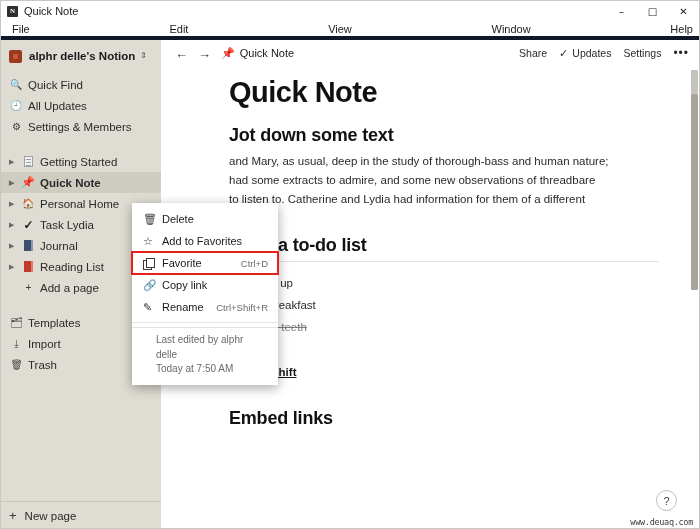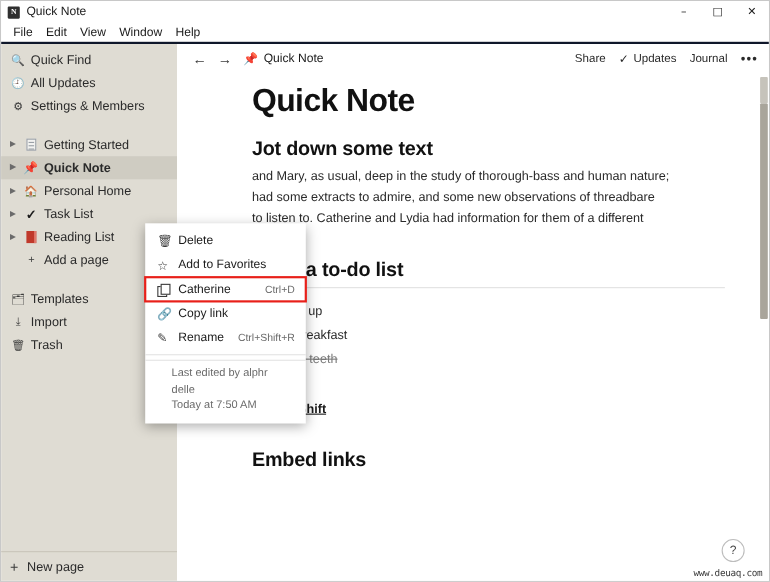--- a/index.html
+++ b/index.html
@@ -54,21 +54,22 @@
     font-family: "DejaVu Sans", sans-serif;
   }
 
   
   .menubar {
     height: 19px;
     display: flex;
     align-items: center;
     background: #ffffff;
     padding-left: 5px;
-    border-bottom: 2px solid #0f172a;
+    border-bottom: 4px solid #0f172a;
+    justify-content: space-between;
   }
   .menubar-item {
     font-size: 11px;
     color: #1a1a1a;
     padding: 2px 6px;
   }
 
   
   .body {
     display: flex;
@@ -457,20 +458,25 @@
     <div class="menubar-item">Edit</div>
     <div class="menubar-item">View</div>
     <div class="menubar-item">Window</div>
     <div class="menubar-item">Help</div>
   </div>
 
   <div class="body">
 
     <div class="sidebar">
 
+      <div class="ws-header">
+        <div class="ws-avatar"></div>
+        <div class="ws-name">alphr delle's Notion</div>
+        <div class="ws-chev">⇕</div>
+      </div>
 
       <div class="side-group">
         <div class="side-row">
           <span class="ico">🔍</span>
           <span>Quick Find</span>
         </div>
         <div class="side-row">
           <span class="ico">🕘</span>
           <span>All Updates</span>
         </div>
@@ -502,21 +508,28 @@
           <span class="ico">
               <span class="pg-house">🏠</span>
             </span>
           <span>Personal Home</span>
         </div>
         <div class="side-row">
           <span class="arrow">▶</span>
           <span class="ico">
               <span class="pg-check">✓</span>
             </span>
-          <span>Task List</span>
+          <span>Task Lydia</span>
+        </div>
+        <div class="side-row">
+          <span class="arrow">▶</span>
+          <span class="ico">
+              <span class="pg-bookblue"></span>
+            </span>
+          <span>Journal</span>
         </div>
         <div class="side-row">
           <span class="arrow">▶</span>
           <span class="ico">
               <span class="pg-bookred"></span>
             </span>
           <span>Reading List</span>
         </div>
         <div class="side-row">
           <span class="arrow"></span>
@@ -554,21 +567,21 @@
         <span class="nav-arrow">←</span>
         <span class="nav-arrow">→</span>
         <span class="crumb-pin">📌</span>
         <span class="crumb-label">Quick Note</span>
         <div class="topbar-right">
           <span>Share</span>
           <span class="updates-wrap">
             <span class="check-ico">✓</span>
             <span>Updates</span>
           </span>
-          <span>Journal</span>
+          <span>Settings</span>
           <span class="dots">•••</span>
         </div>
       </div>
 
       <div class="content">
         <div class="page-title">Quick Note</div>
 
         <div class="h2">Jot down some text</div>
         <div class="para">
           <div>and Mary, as usual, deep in the study of thorough-bass and human nature;</div>
@@ -617,21 +630,21 @@
       </div>
       <div class="ctx-item">
         <span class="ico">☆</span>
         <span class="lbl">Add to Favorites</span>
         <span class="sc"></span>
       </div>
       <div class="ctx-item highlighted">
         <span class="ico">
             <span class="ico-dup"></span>
           </span>
-        <span class="lbl">Catherine</span>
+        <span class="lbl">Favorite</span>
         <span class="sc">Ctrl+D</span>
       </div>
       <div class="ctx-item">
         <span class="ico">🔗</span>
         <span class="lbl">Copy link</span>
         <span class="sc"></span>
       </div>
       <div class="ctx-item">
         <span class="ico">✎</span>
         <span class="lbl">Rename</span>

